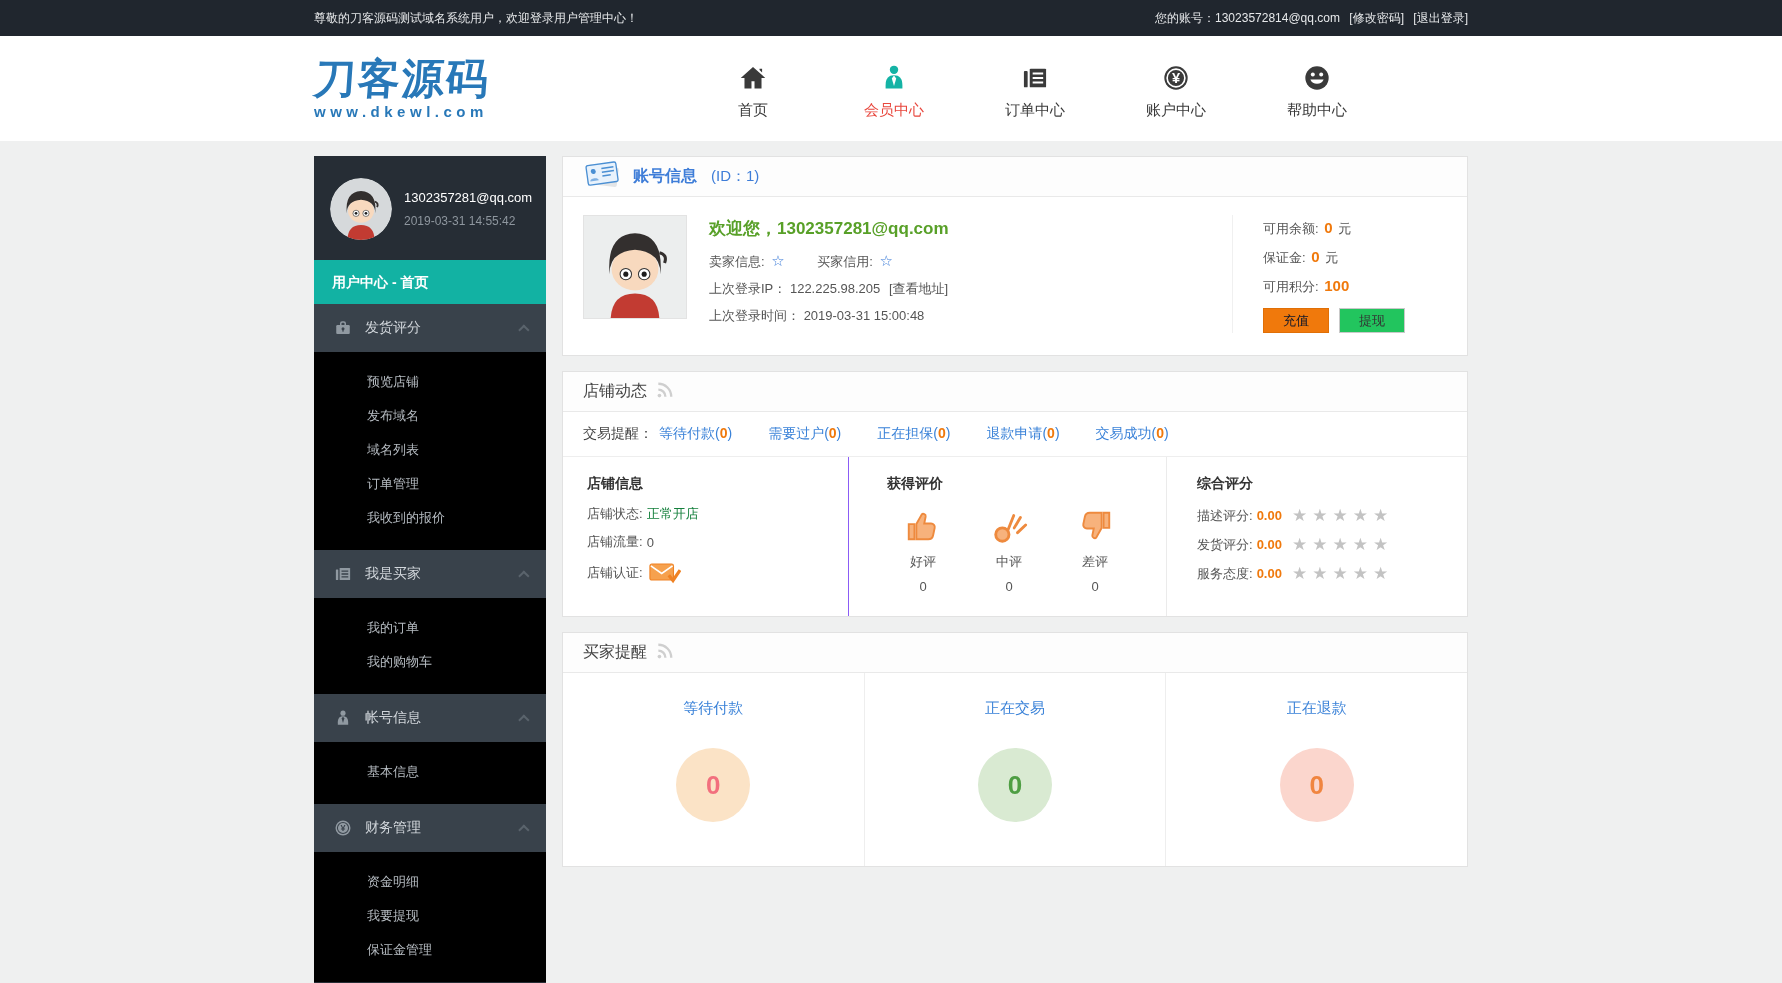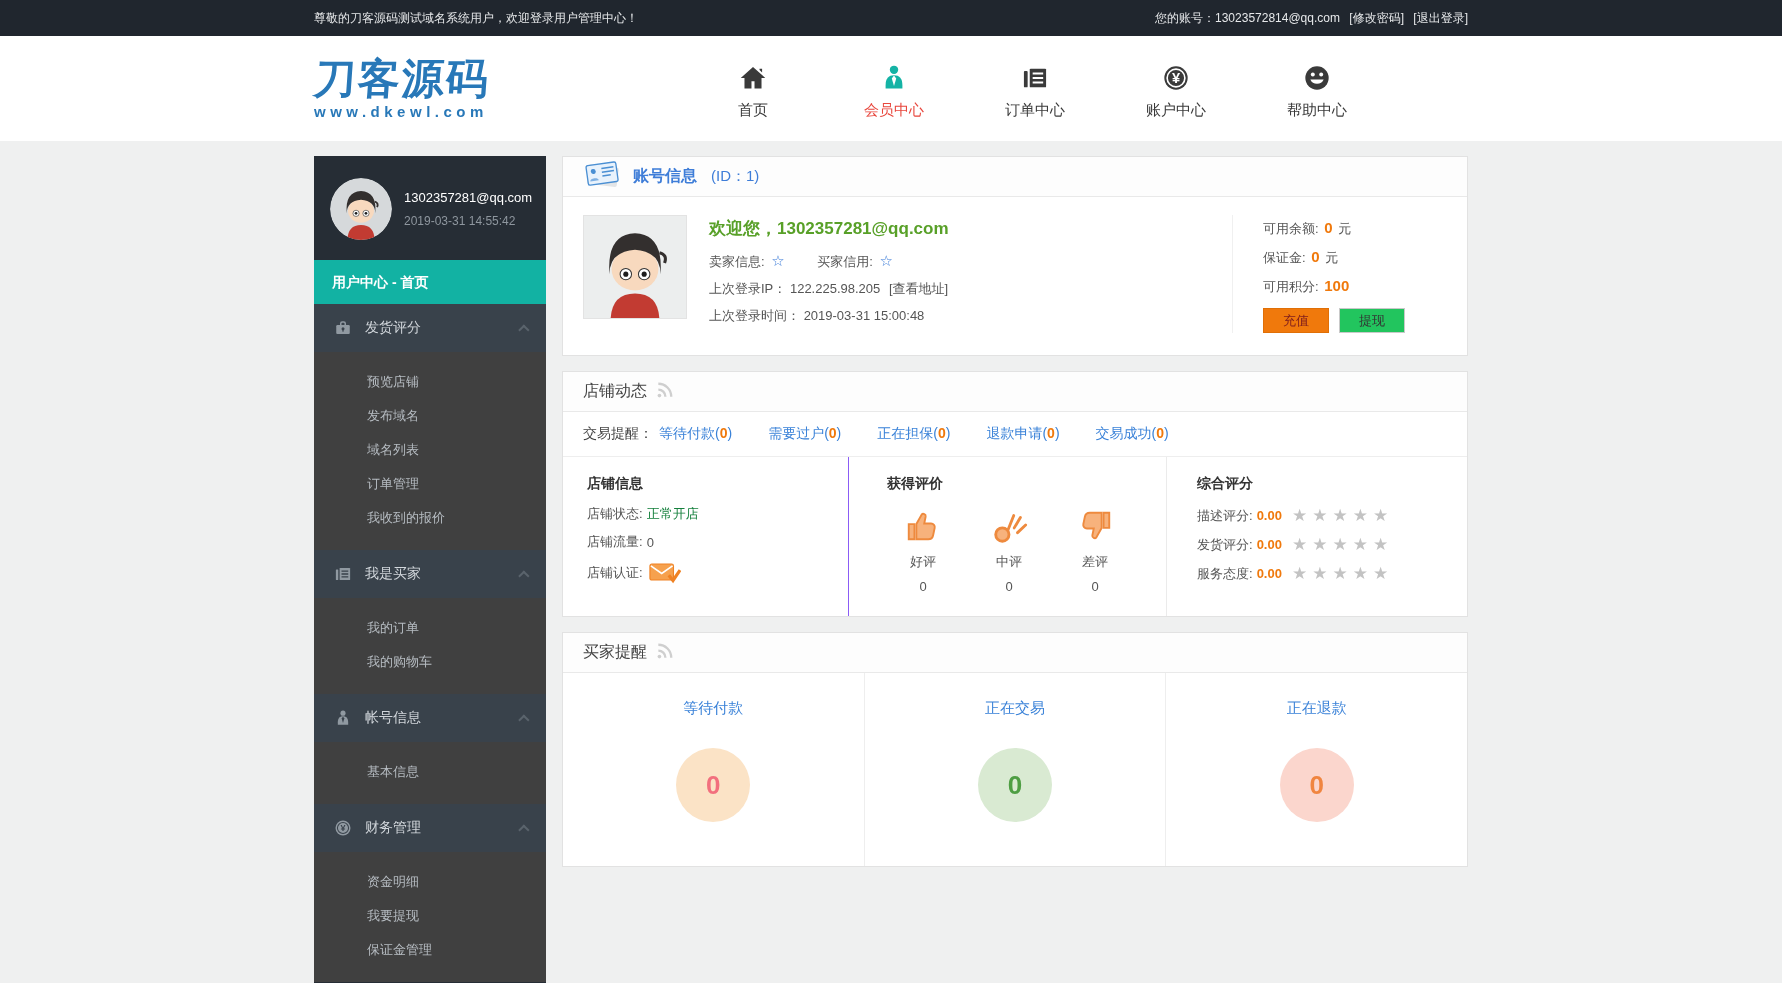--- a/index.html
+++ b/index.html
@@ -41,21 +41,21 @@
   .profile .pemail { color:#ffffff; font-size:13px; }
   .profile .ptime { color:#8e969e; font-size:12px; margin-top:9px; }
   .side-current { background:#12b2a3; color:#fff; font-size:14px; font-weight:bold;
                   height:44px; line-height:44px; padding-left:18px; }
   .side-section { background:#39424b; height:48px; display:flex; align-items:center;
                   padding:0 16px 0 20px; cursor:pointer; }
   .side-section .sicon { width:18px; height:18px; margin-right:13px; opacity:.9; }
   .side-section .slabel { color:#d2d7dc; font-size:14px; flex:1; }
   .side-section .chev { width:8px; height:8px; border-left:2px solid #5a636c; border-top:2px solid #5a636c;
                         transform:rotate(45deg) translateY(3px); }
-  .side-items { background:#404040; padding:13px 0 15px 0; }
+  .side-items { background:#000000; padding:13px 0 15px 0; }
   .side-item { height:34px; line-height:34px; padding-left:53px; color:#b6bcc2;
                font-size:13px; cursor:pointer; }
 
   
   .main { flex:1; margin-left:16px; }
   .panel { background:#fff; border:1px solid #e2e2e2; margin-bottom:15px; }
   .panel-head { height:40px; display:flex; align-items:center; padding:0 20px;
                 border-bottom:1px solid #e9e9e9; background:#fdfdfd; }
 
   
@@ -67,21 +67,21 @@
   .acc-welcome { color:#58a028; font-size:17px; font-weight:bold; margin-bottom:12px; }
   .acc-line { font-size:13px; color:#555; margin-top:9px; }
   .acc-line .bluestar { color:#3e7dd8; font-size:15px; margin:0 3px; }
   .acc-line .lbl2 { margin-left:26px; }
   .acc-line .viewaddr { color:#555; cursor:pointer; margin-left:5px; }
   .acc-stats { width:215px; flex-shrink:0; border-left:1px solid #f0f0f0; padding-left:30px; padding-top:4px; }
   .stat-line { font-size:13px; color:#555; margin-bottom:10px; }
   .stat-line b { color:#f0790c; font-size:15px; margin:0 2px; }
   .acc-btns { margin-top:12px; display:flex; }
   .btn { width:66px; height:25px; font-size:13px; text-align:center; line-height:23px; cursor:pointer; }
-  .btn-recharge { background:#f0790c; border:1px solid #e06f06; color:#7f1d1d; margin-right:10px; }
+  .btn-recharge { background:#f0790c; border:1px solid #e06f06; color:#0f172a; margin-right:10px; }
   .btn-withdraw { background:#22c55e; border:1px solid #c9c9c9; color:#333; }
 
   
   .plain-title { color:#444; font-size:16px; margin-right:8px; }
   .reminder-row { height:45px; display:flex; align-items:center; padding:0 20px;
                   border-bottom:1px solid #eee; font-size:14px; }
   .reminder-label { color:#444; margin-right:6px; }
   .rem { text-decoration:none; margin-right:36px; cursor:pointer; }
   .rem .rlabel, .rem .p { color:#3a82d8; }
   .rem b { color:#f0790c; font-weight:bold; }

